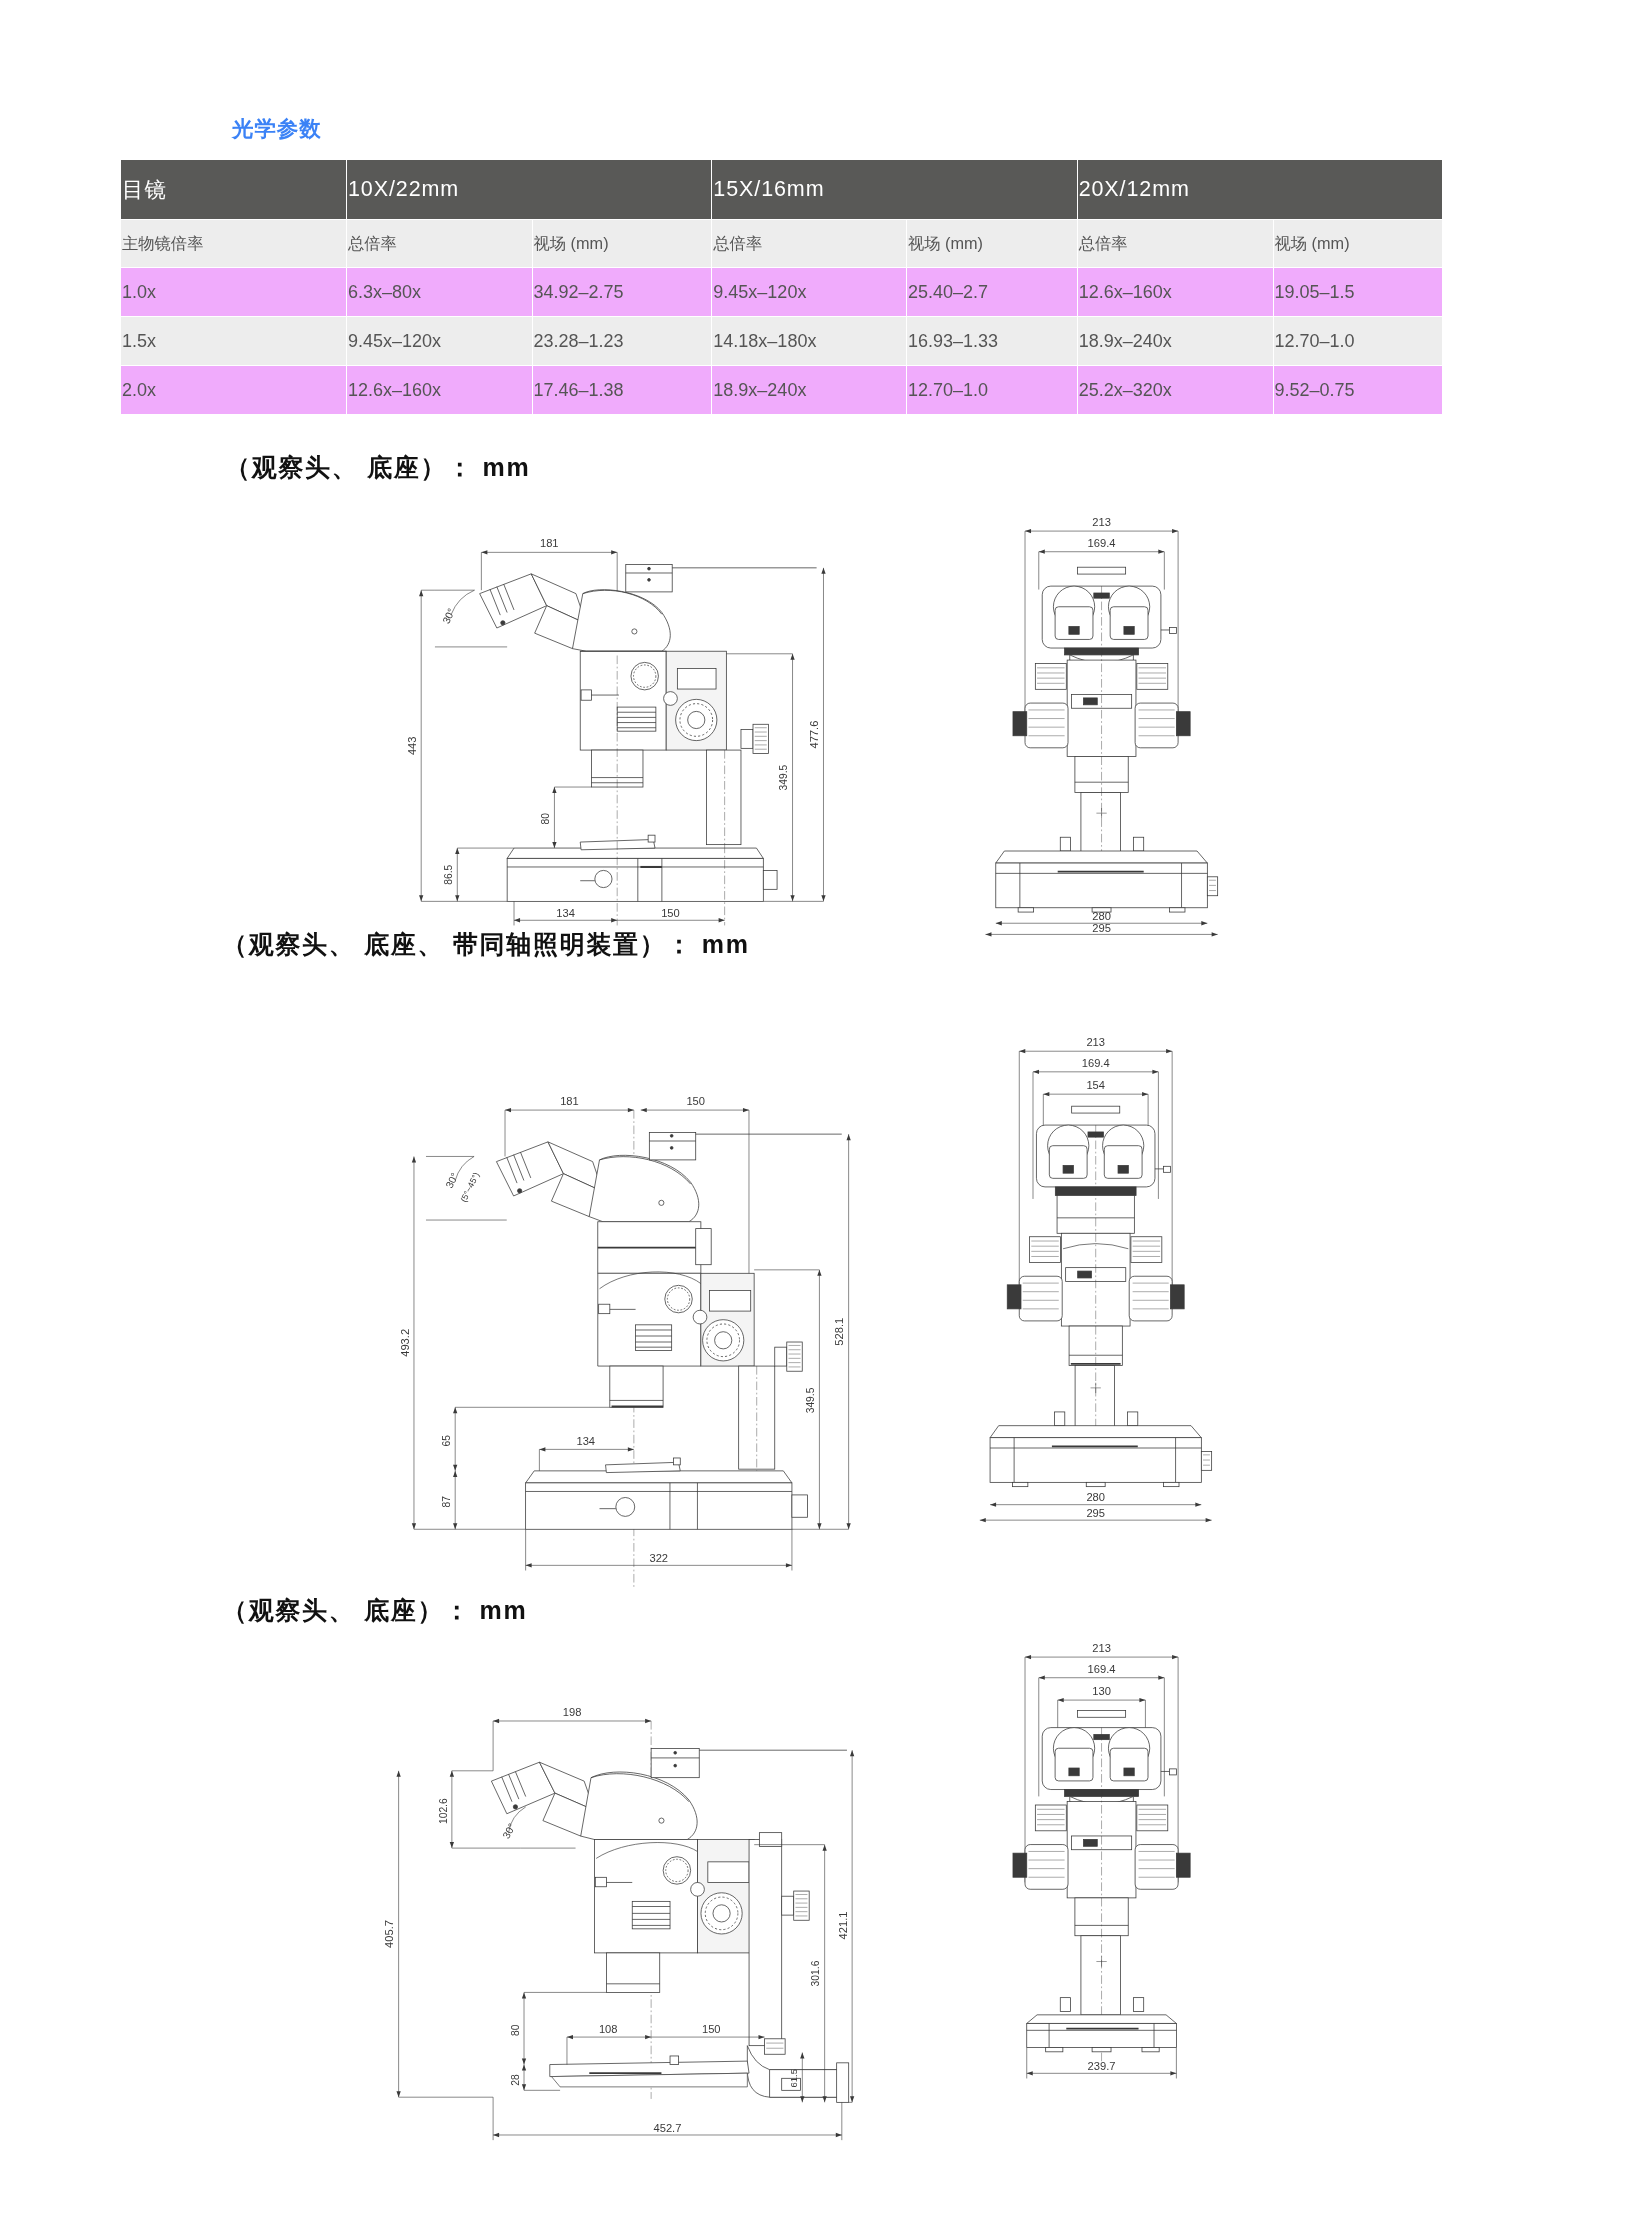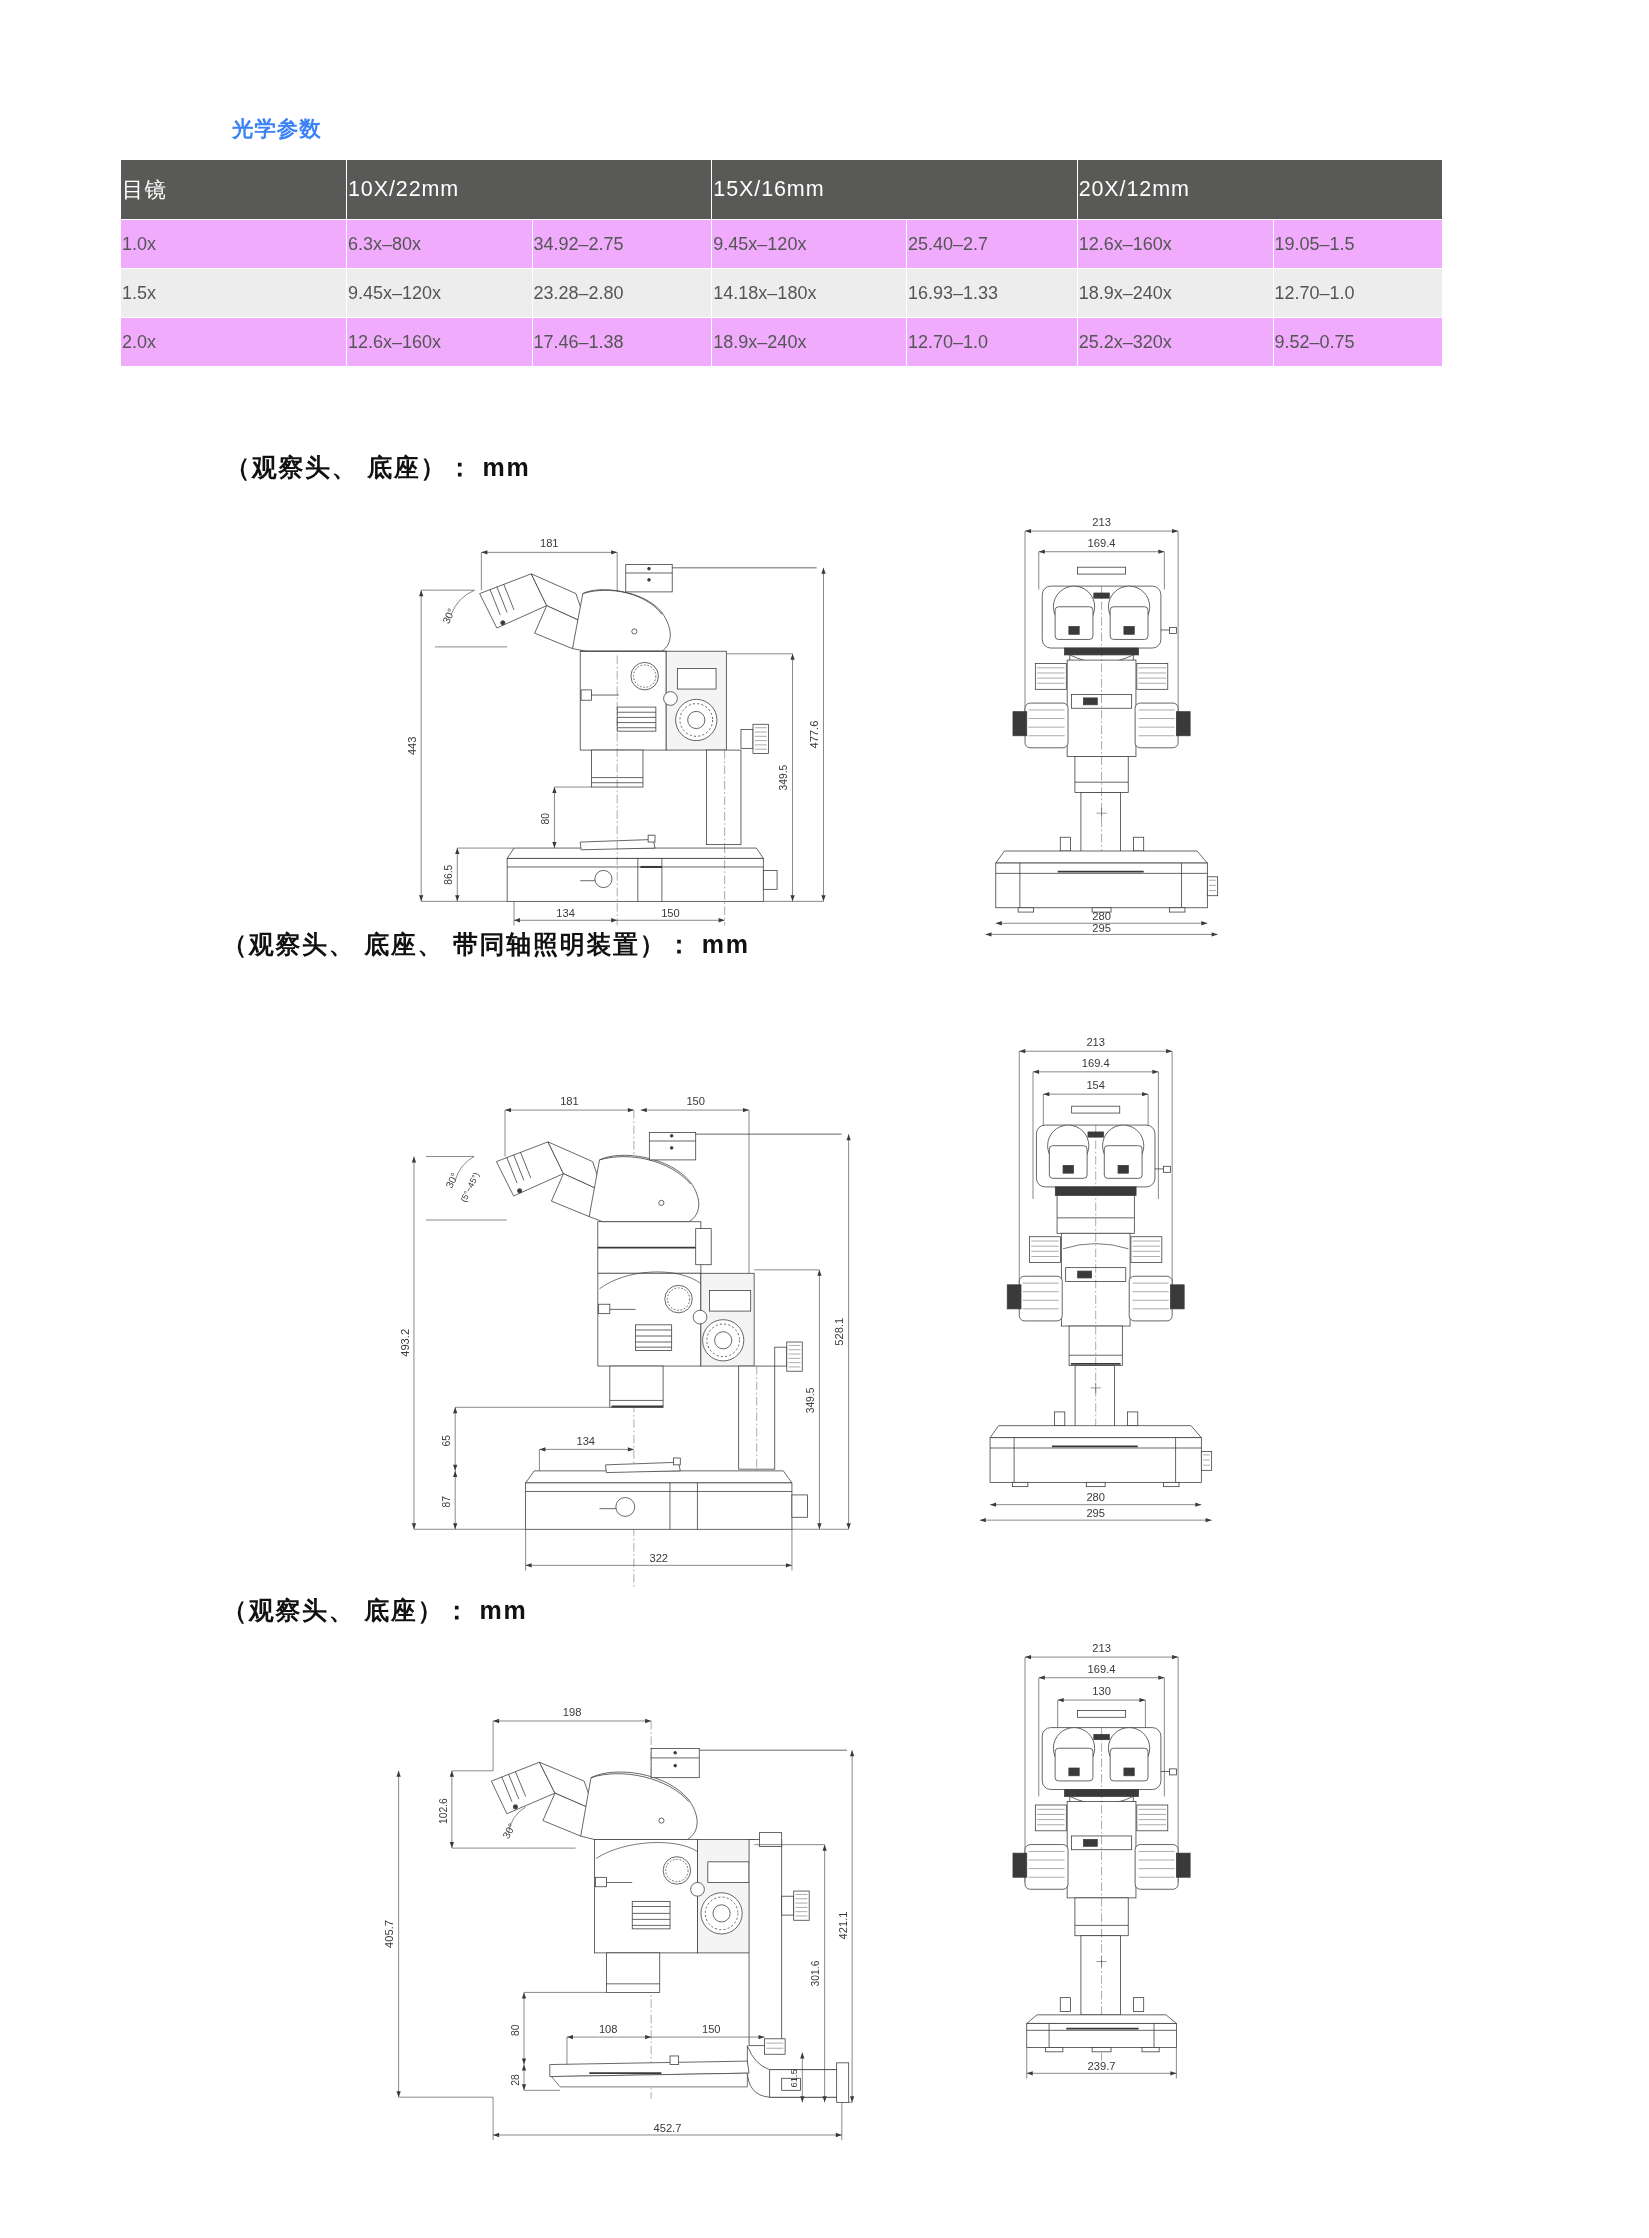--- a/index.html
+++ b/index.html
@@ -27,34 +27,43 @@
 
 <div class="sec-title">光学参数</div>
 
 <table class="optical">
   <tbody>
       <tr class="grp">
     <th style="width:223px">目镜</th>
     <th colspan="2" style="width:361px">10X/22mm</th>
     <th colspan="2" style="width:361px">15X/16mm</th>
     <th colspan="2" style="width:361px">20X/12mm</th>
+  </tr>
+  <tr class="sub">
+    <td>主物镜倍率</td>
+    <td>总倍率</td>
+    <td>视场 (mm)</td>
+    <td>总倍率</td>
+    <td>视场 (mm)</td>
+    <td>总倍率</td>
+    <td>视场 (mm)</td>
   </tr>
   <tr class="dat alt">
     <td>1.0x</td>
     <td>6.3x–80x</td>
     <td>34.92–2.75</td>
     <td>9.45x–120x</td>
     <td>25.40–2.7</td>
     <td>12.6x–160x</td>
     <td>19.05–1.5</td>
   </tr>
   <tr class="dat">
     <td>1.5x</td>
     <td>9.45x–120x</td>
-    <td>23.28–2.80</td>
+    <td>23.28–1.23</td>
     <td>14.18x–180x</td>
     <td>16.93–1.33</td>
     <td>18.9x–240x</td>
     <td>12.70–1.0</td>
   </tr>
   <tr class="dat alt">
     <td>2.0x</td>
     <td>12.6x–160x</td>
     <td>17.46–1.38</td>
     <td>18.9x–240x</td>

